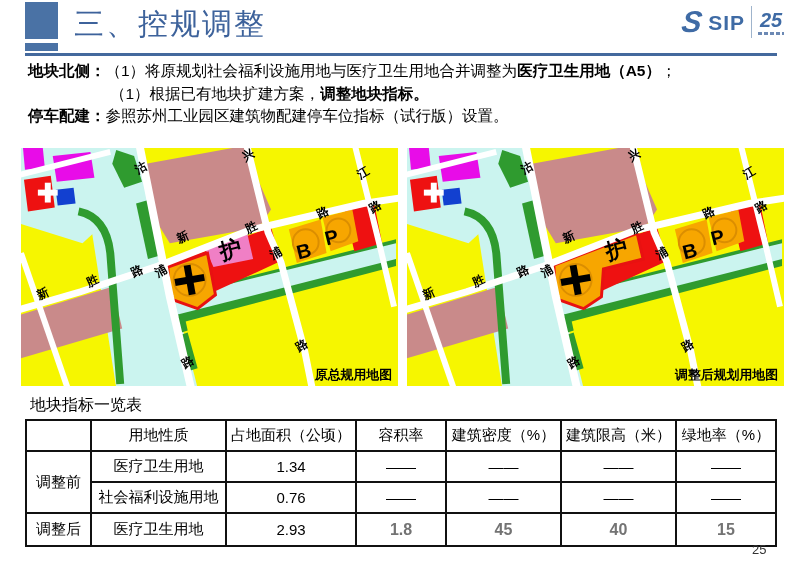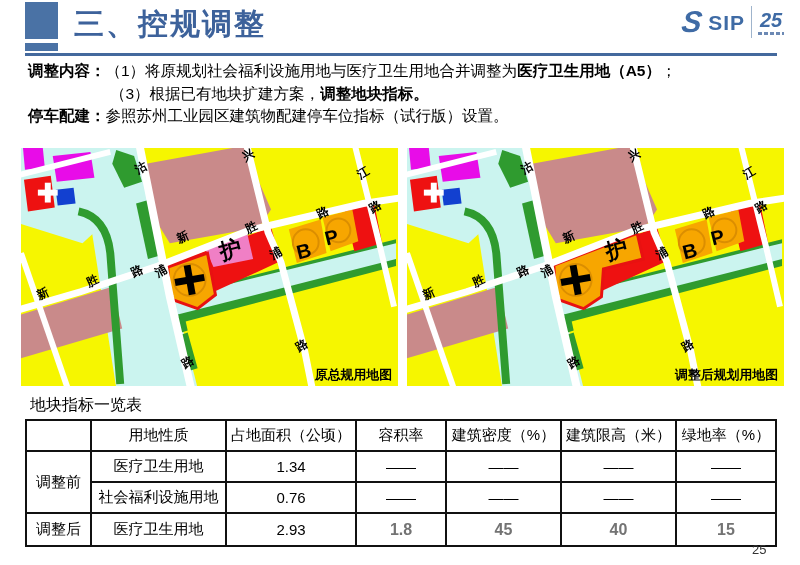--- a/index.html
+++ b/index.html
@@ -1,21 +1,21 @@
 <!DOCTYPE html>
 <html><head>
 <meta charset="utf-8">
 <style>
   html,body{margin:0;padding:0;}
   body{width:800px;height:565px;position:relative;background:#fff;overflow:hidden;
        font-family:"Liberation Sans","DejaVu Sans",sans-serif;color:#000;}
   
   .hdr-sq1{position:absolute;left:25px;top:2px;width:33px;height:37px;background:#4A72A5;}
   .hdr-sq2{position:absolute;left:25px;top:43px;width:33px;height:8px;background:#4A72A5;}
-  .hdr-title{position:absolute;left:74px;top:4px;font-size:30px;font-weight:bold;color:#3D629B;letter-spacing:2px;}
+  .hdr-title{position:absolute;left:74px;top:4px;font-size:30px;font-weight:normal;color:#3D629B;letter-spacing:2px;}
   .hdr-rule{position:absolute;left:25px;top:53px;width:752px;height:3px;background:#44699D;}
   .logo{position:absolute;right:16px;top:6px;display:flex;align-items:center;gap:6px;color:#3F6BA5;}
   .logo-s{font-size:30px;font-weight:bold;font-style:italic;transform:skewX(-8deg);line-height:1;}
   .logo-sip{font-size:21px;font-weight:bold;letter-spacing:1px;line-height:1;}
   .logo-div{width:1px;height:32px;background:#9FB4CC;}
   .logo-anniv{font-size:20px;font-weight:bold;font-style:italic;line-height:1;text-align:center;}
   .logo-bars{height:3px;width:26px;margin-top:2px;background:repeating-linear-gradient(90deg,#6C89B4 0 4px,#fff 4px 6px);}
   
   .content{position:absolute;left:28px;top:60px;width:760px;font-size:15.5px;line-height:22.5px;}
   .content b{font-weight:bold;}
@@ -46,22 +46,22 @@
   <span class="logo-s">S</span>
   <span class="logo-sip">SIP</span>
   <span class="logo-div"></span>
   <span>
     <div class="logo-anniv">25</div>
     <div class="logo-bars"></div>
   </span>
 </div>
 
 <div class="content">
-  <div><b>调整内容：</b><span>（1）将原规划社会福利设施用地与医疗卫生用地合并调整为</span><b>医疗卫生用地（A5）</b><span>；</span></div>
-  <div class="indent"><span>（3）根据已有地块扩建方案，</span><b>调整地块指标。</b></div>
+  <div><b>地块北侧：</b><span>（1）将原规划社会福利设施用地与医疗卫生用地合并调整为</span><b>医疗卫生用地（A5）</b><span>；</span></div>
+  <div class="indent"><span>（1）根据已有地块扩建方案，</span><b>调整地块指标。</b></div>
   <div><b>停车配建：</b><span>参照苏州工业园区建筑物配建停车位指标（试行版）设置。</span></div>
 </div>
 
 <div class="map before">
 <svg viewBox="0 0 380 240" width="377" height="238" preserveAspectRatio="none">
   <rect x="0" y="0" width="380" height="240" fill="#F6F600"></rect>
   <g>
     <polygon points="-2,-2 100,-2 112,50 62,96 -2,76" fill="#CBF4EF"></polygon>
     <polygon points="58,-2 116,-2 178,242 96,242" fill="#CBF4EF"></polygon>
   </g>

